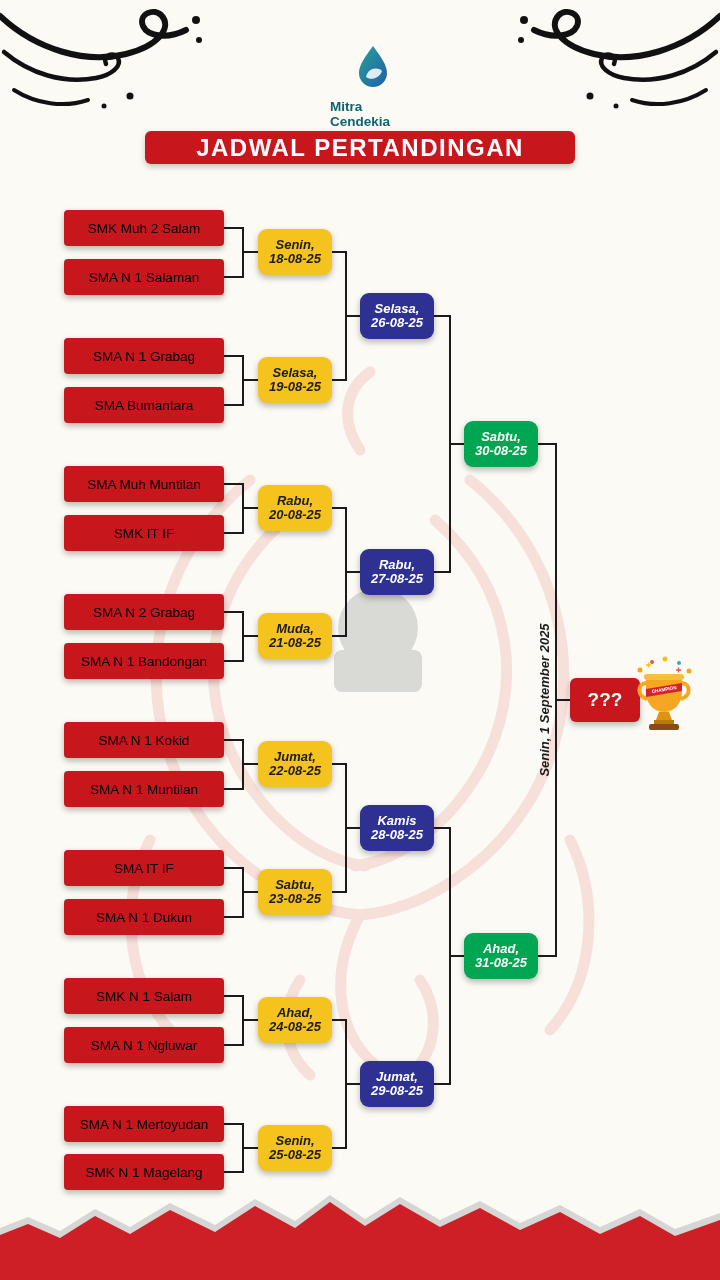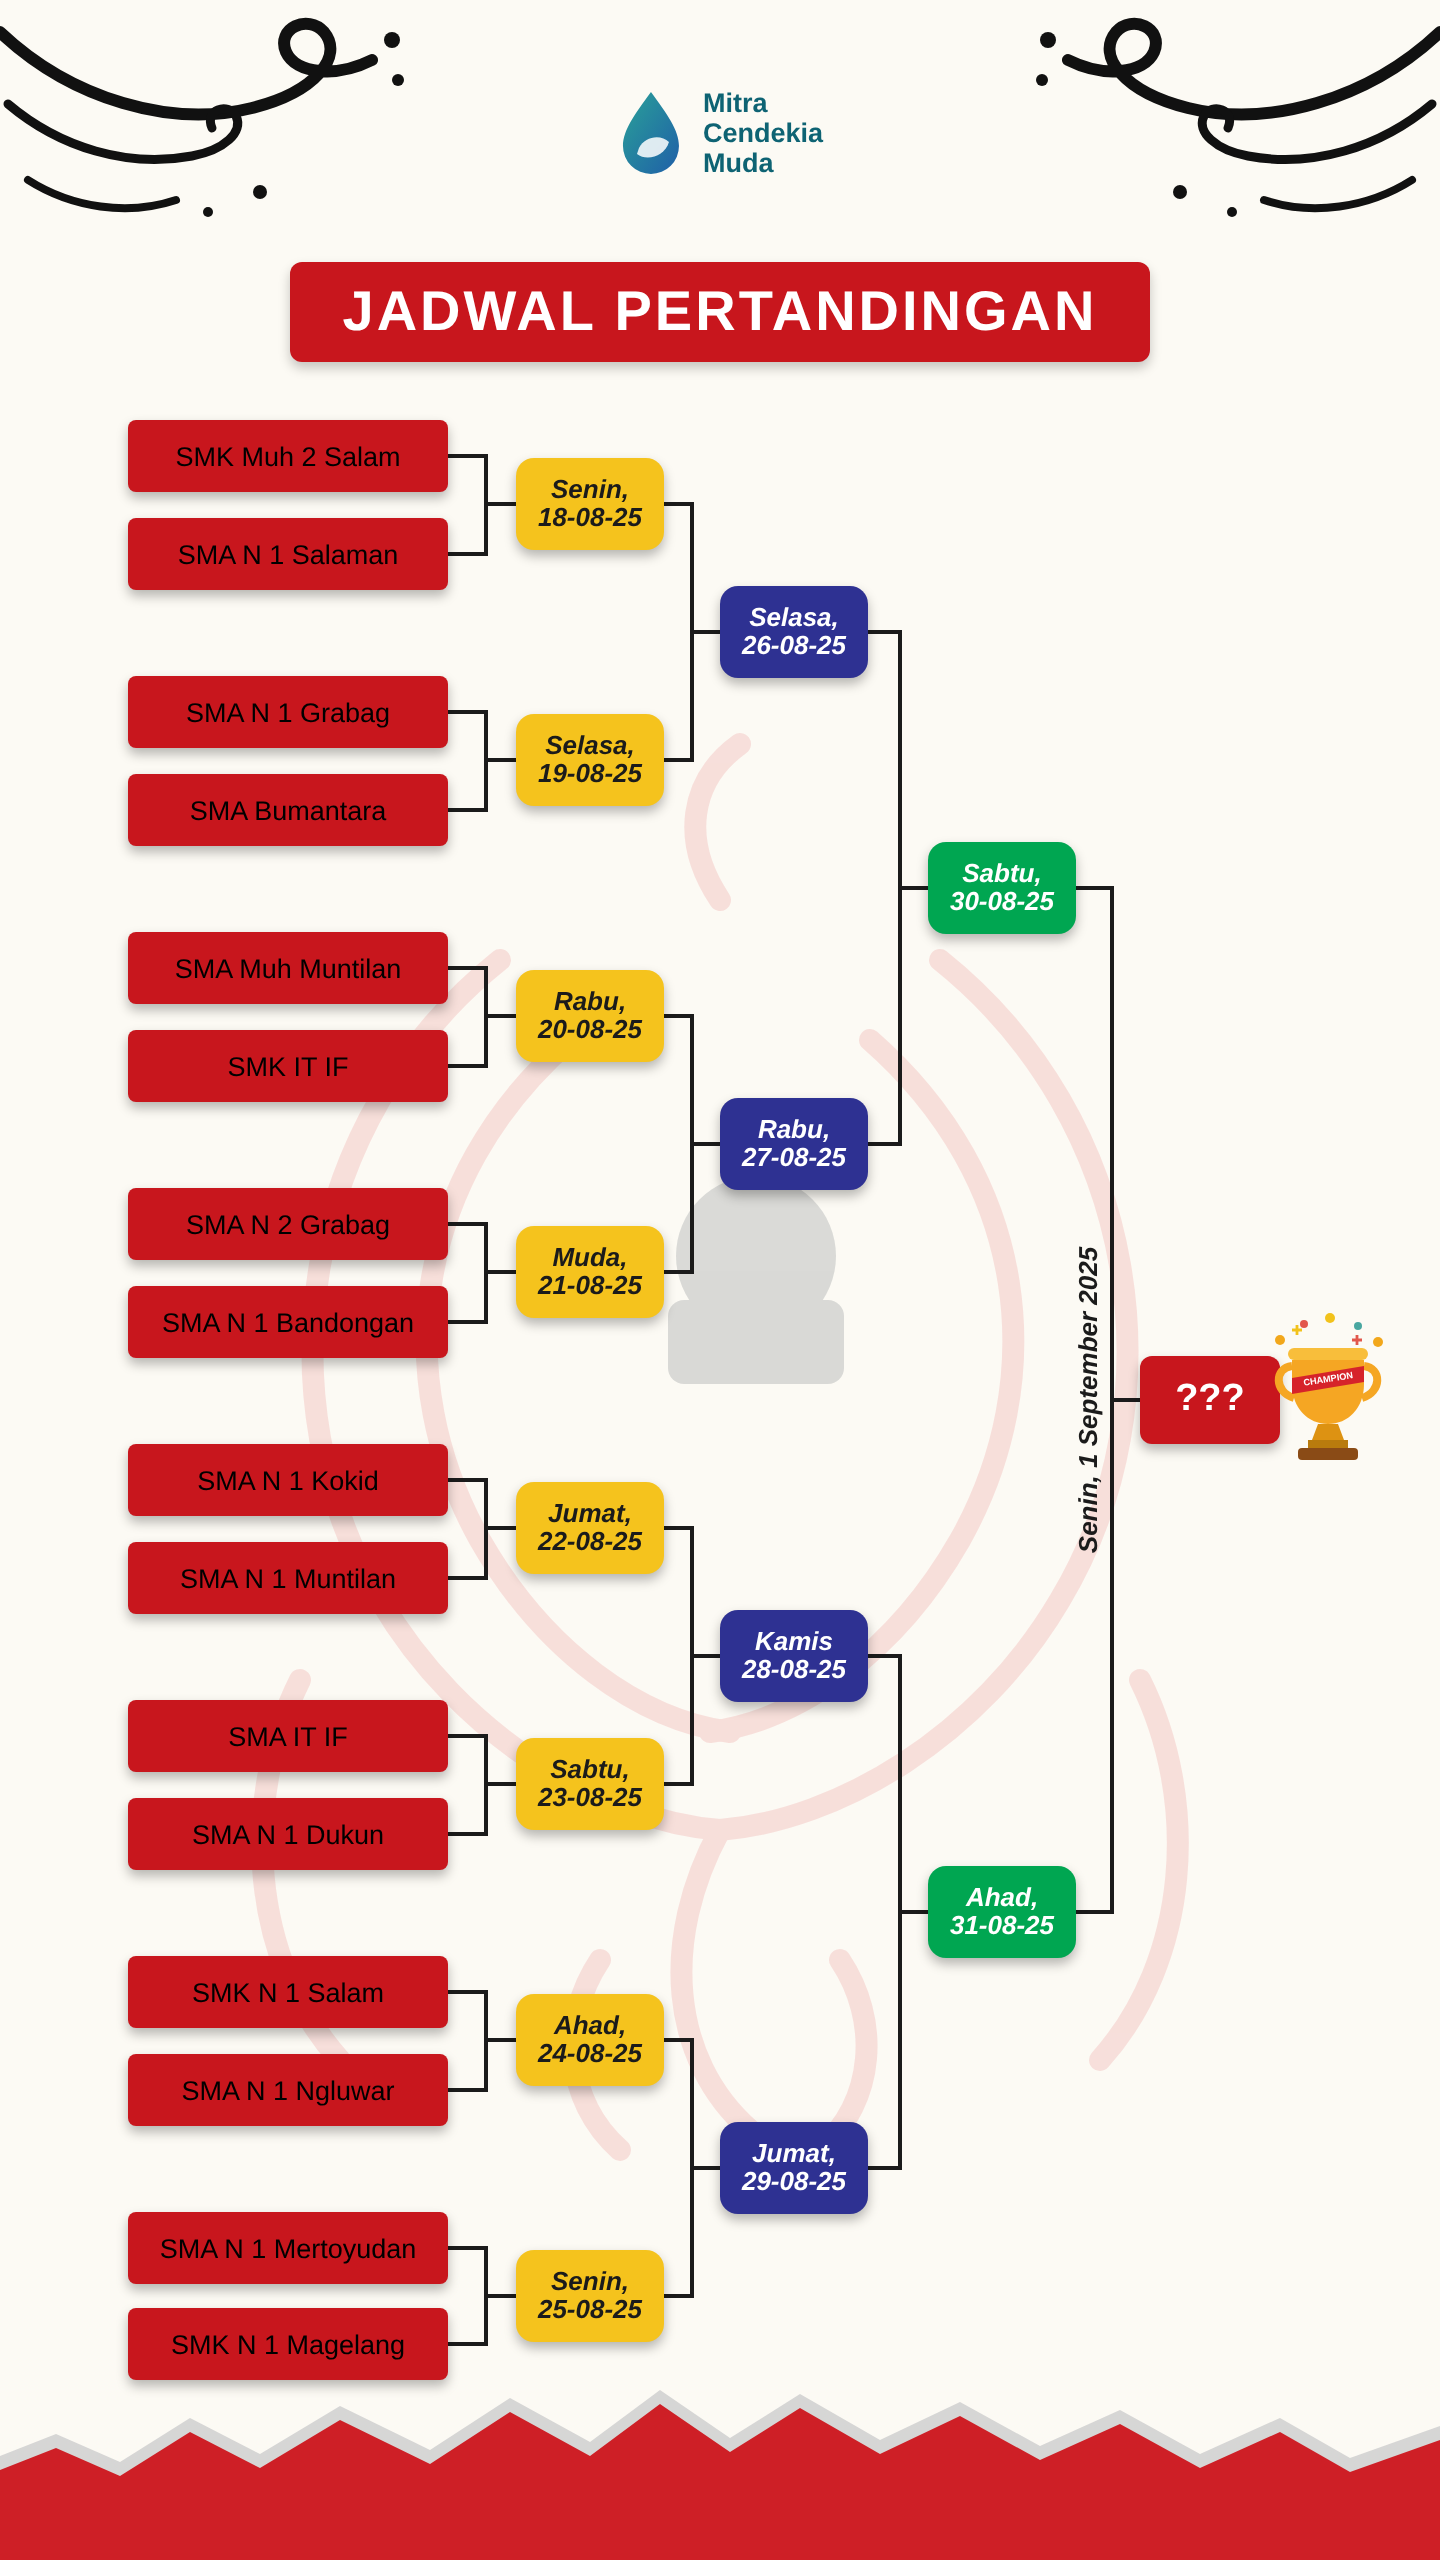--- a/index.html
+++ b/index.html
@@ -4,28 +4,28 @@
 <style>
   html,body{margin:0;padding:0;background:#ffffff;}
   .page{
     position:relative;width:720px;height:1280px;margin:0 auto;
     background:#FCFAF4;overflow:hidden;
     font-family:"Liberation Sans", sans-serif;
   }
   .layer{position:absolute;left:0;top:0;}
   
   .logo{position:absolute;top:44px;left:50%;transform:translateX(-50%);
-    display:flex;align-items:flex-start;gap:9px;}
+    display:flex;align-items:flex-end;gap:9px;flex-direction:column;}
   .logo-text{color:#0E6373;font-weight:bold;font-size:13.5px;line-height:15px;}
   
   .title-banner{
     position:absolute;top:131px;left:50%;transform:translateX(-50%);
-    width:430px;height:50px;background:#C8161D;color:#fff;
+    width:430px;height:33px;background:#C8161D;color:#fff;
     display:flex;align-items:center;justify-content:center;
-    font-size:28px;font-weight:800;letter-spacing:1.5px;border-radius:6px;
+    font-size:24px;font-weight:800;letter-spacing:1.5px;border-radius:6px;
     box-shadow:0 3px 6px rgba(0,0,0,.22);
   }
   
   .team{
     position:absolute;left:64px;width:160px;height:36px;background:#C8161D;
     color:#000000;border-radius:4px;display:flex;align-items:center;justify-content:center;
     font-size:13.5px;font-weight:500;box-shadow:0 3px 6px rgba(0,0,0,.28);
     white-space:nowrap;
   }
   .date{

